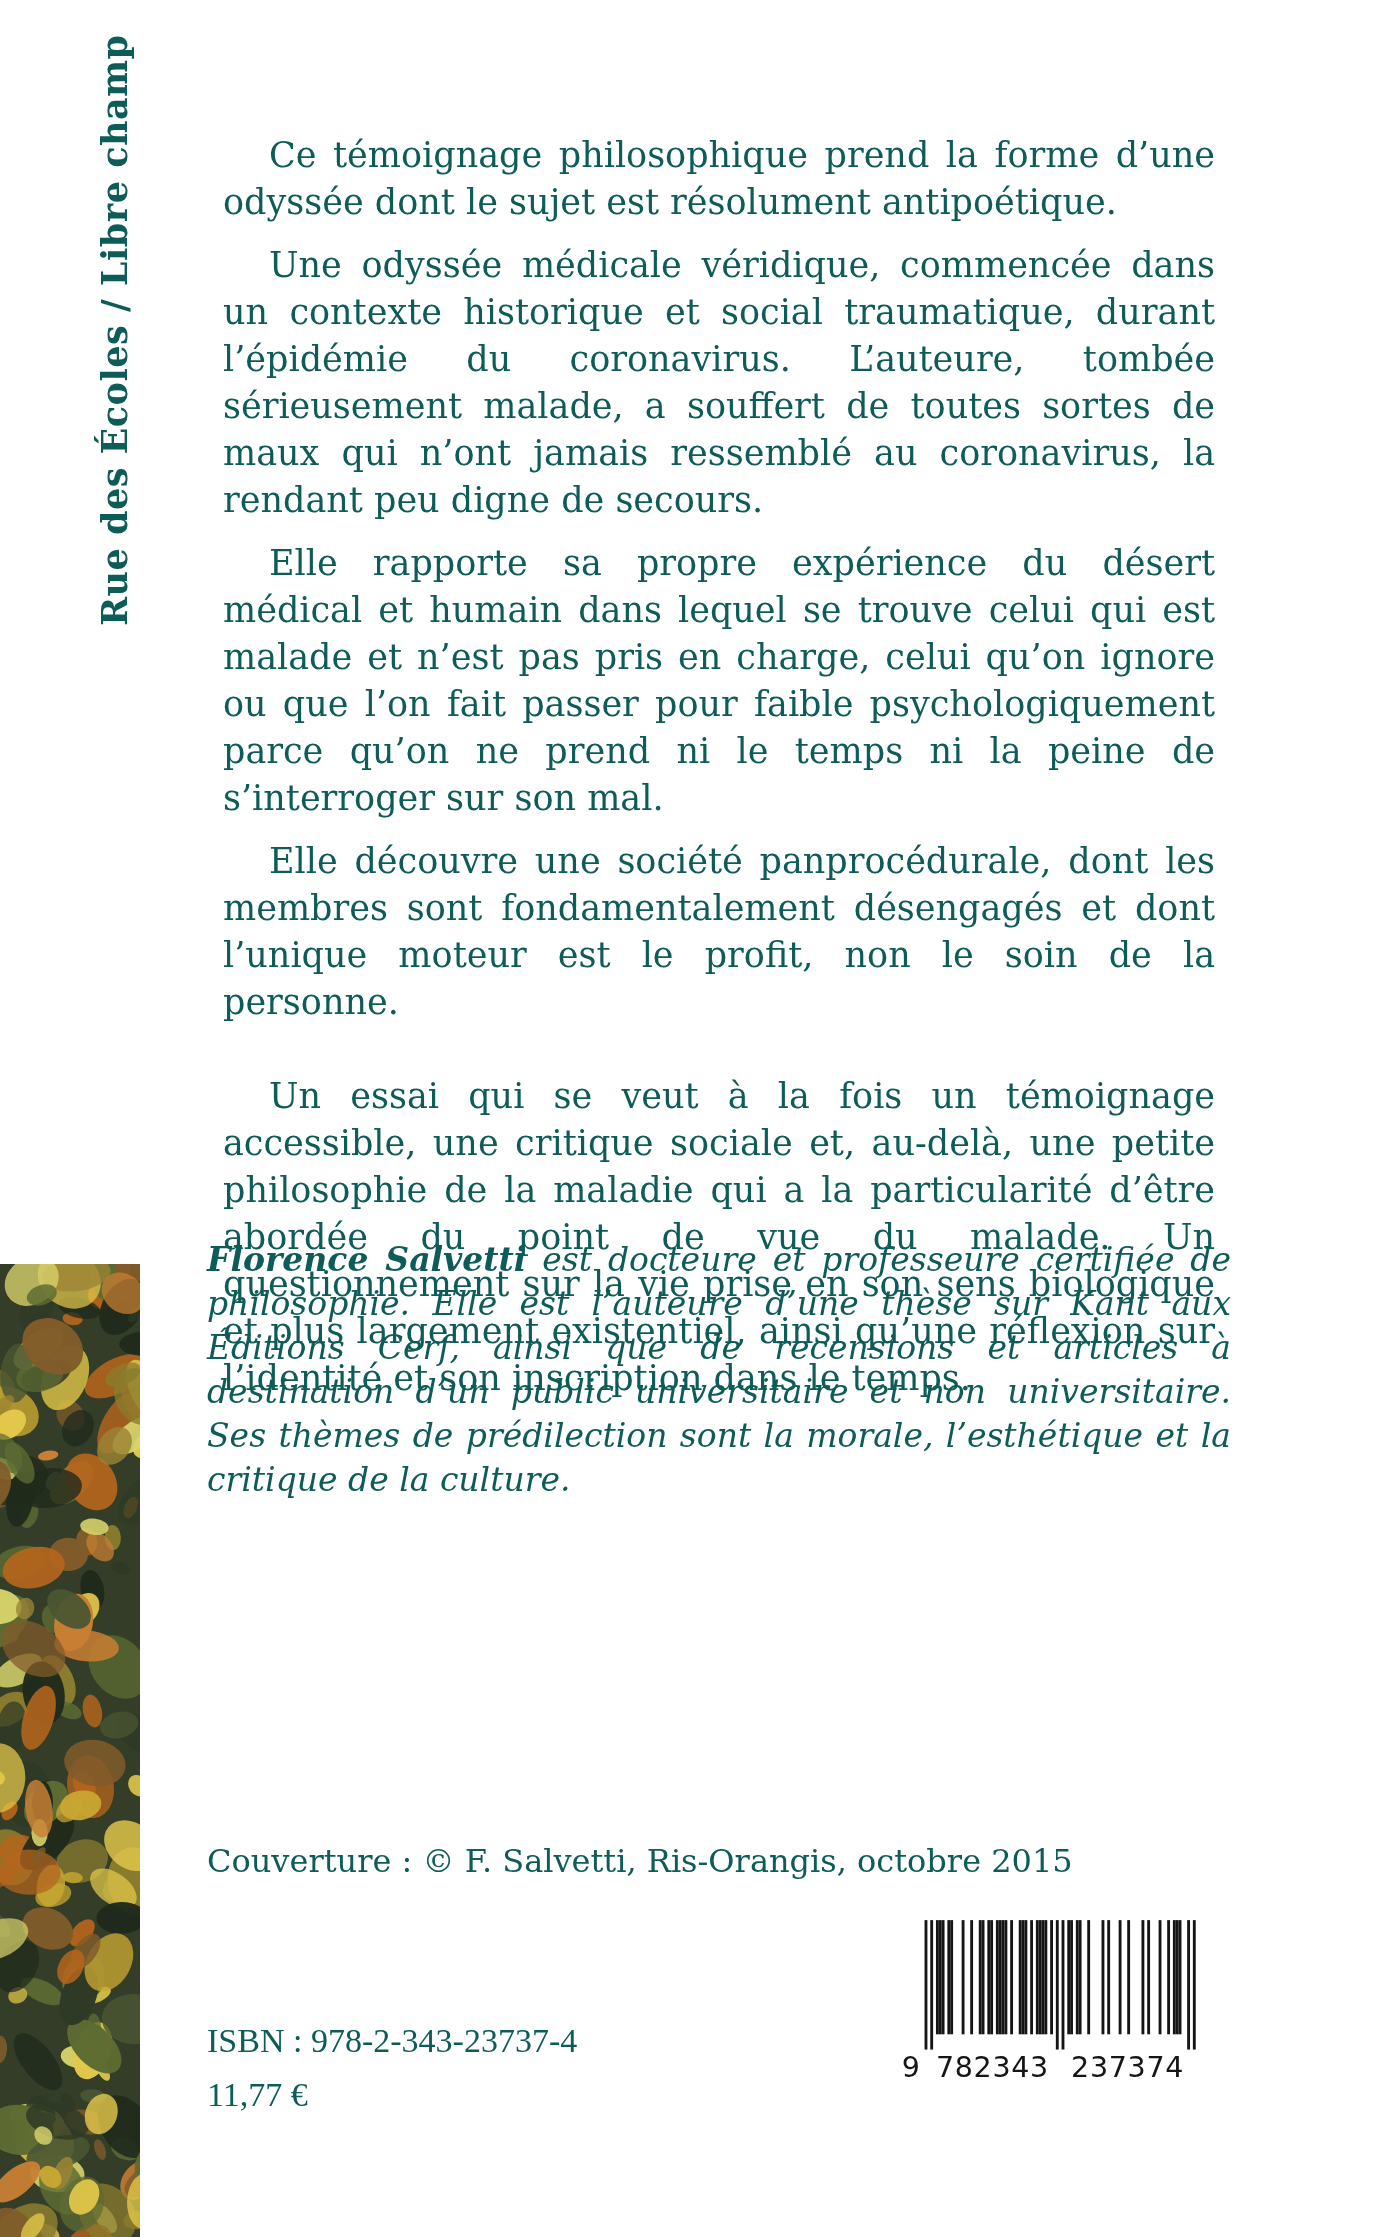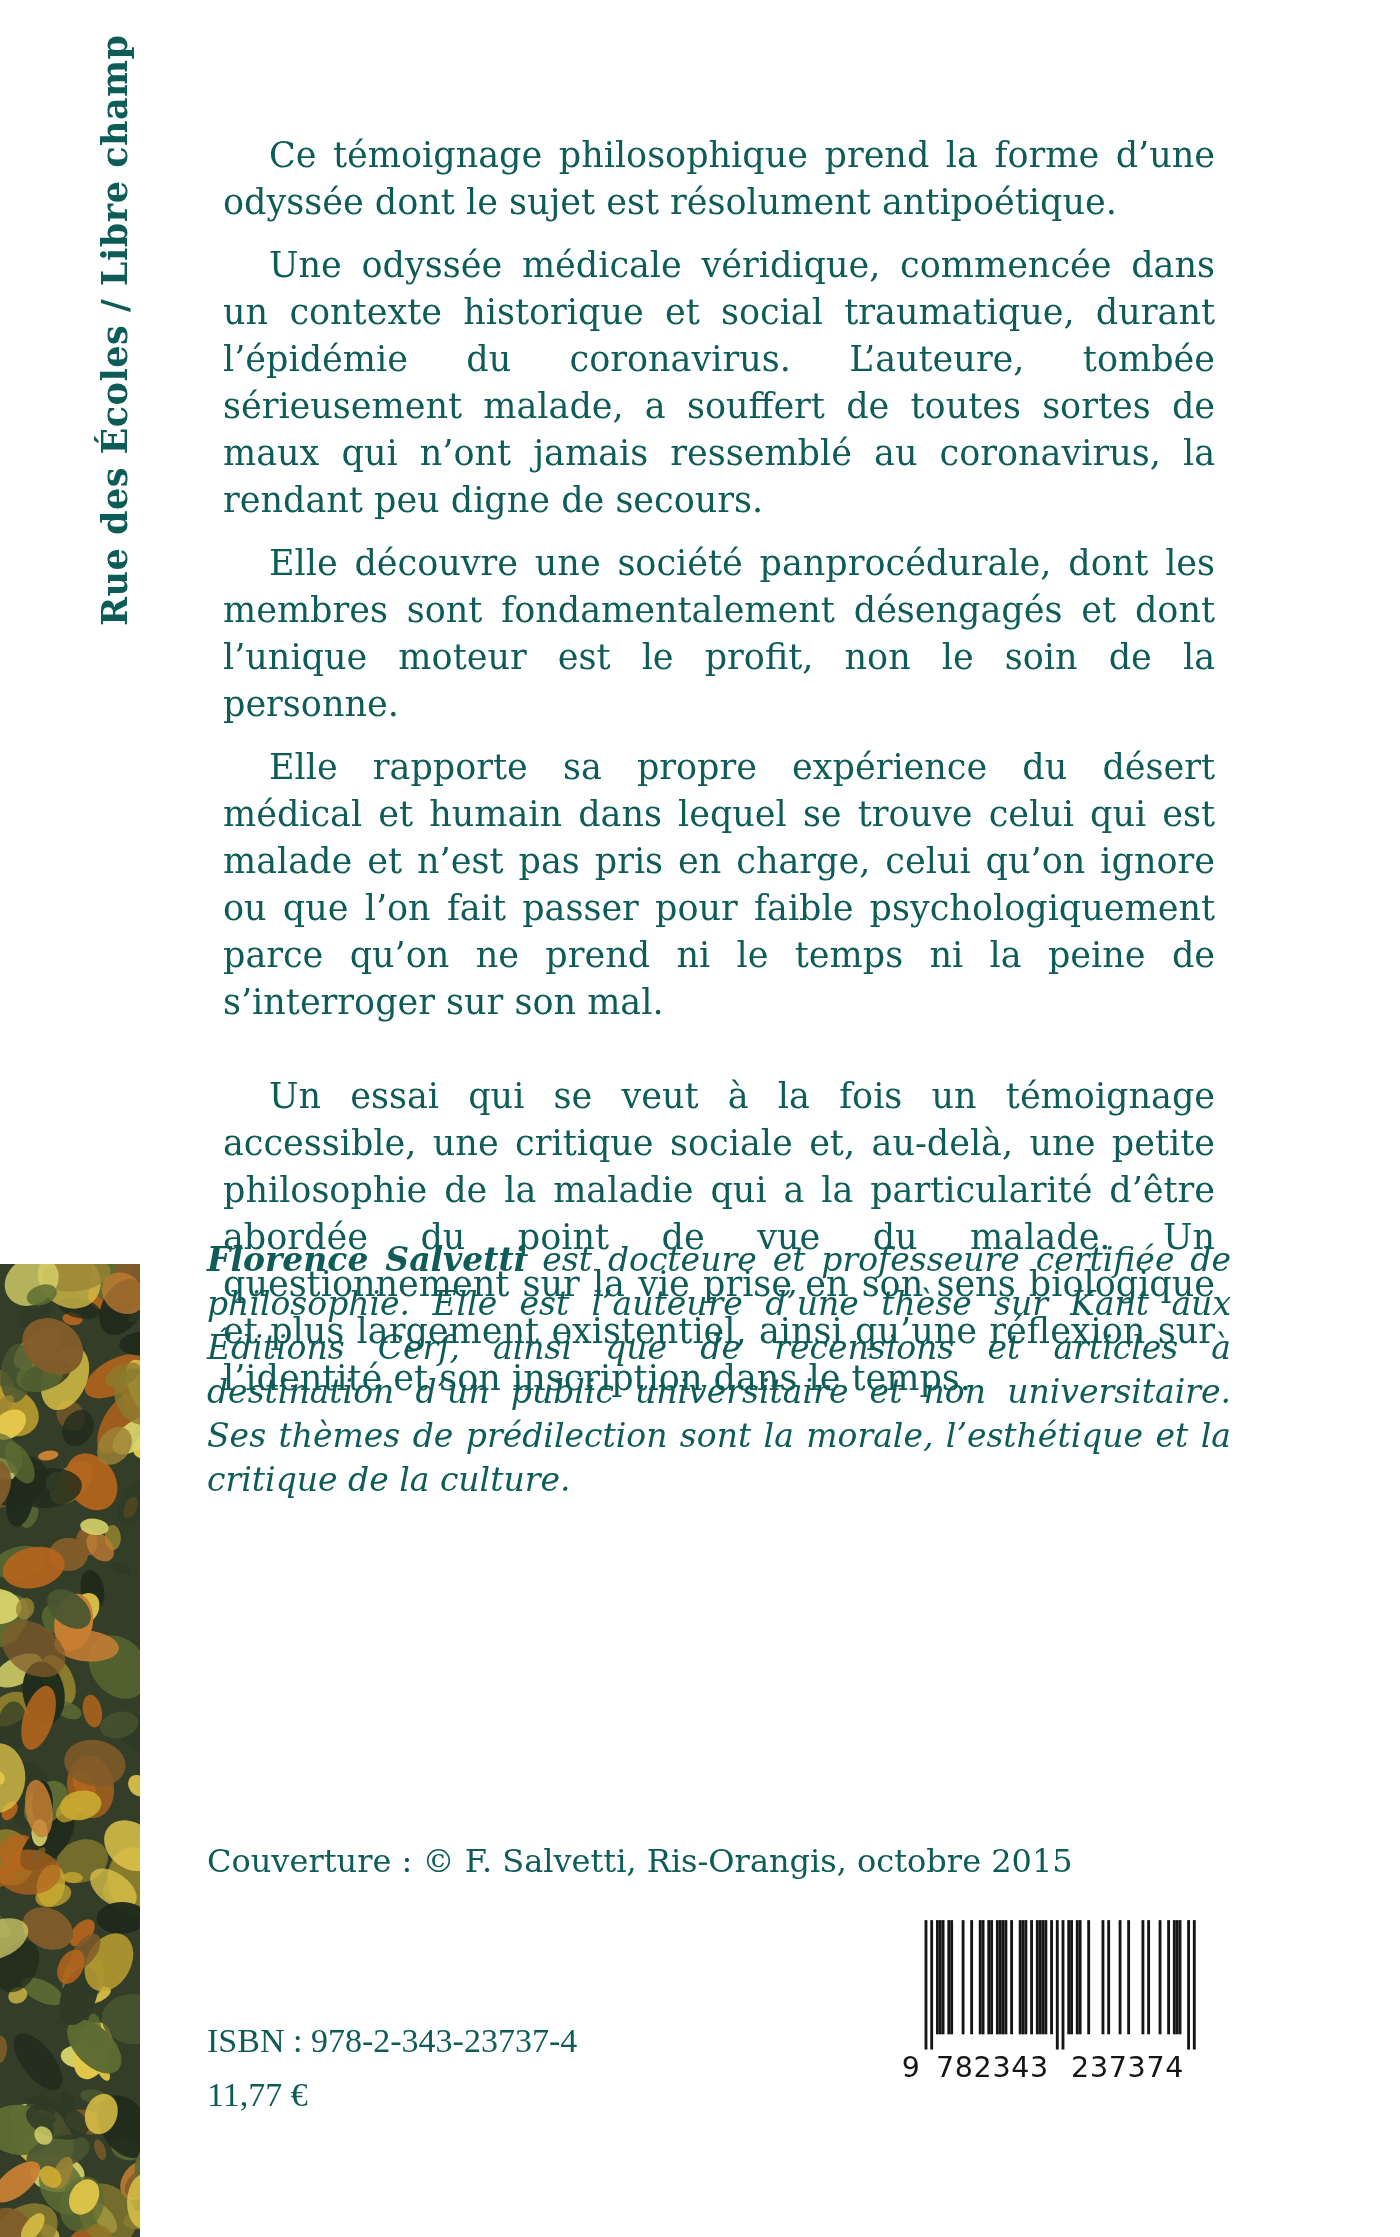--- a/index.html
+++ b/index.html
@@ -64,22 +64,22 @@
 </head>
 <body>
 
 <div class="page">
 
   <div class="spine">Rue des Écoles / Libre champ</div>
 
   <div class="synopsis">
     <p>Ce témoignage philosophique prend la forme d’une odyssée dont le sujet est résolument antipoétique.</p>
     <p>Une odyssée médicale véridique, commencée dans un contexte historique et social traumatique, durant l’épidémie du coronavirus. L’auteure, tombée sérieusement malade, a souffert de toutes sortes de maux qui n’ont jamais ressemblé au coronavirus, la rendant peu digne de secours.</p>
+    <p>Elle rapporte sa propre expérience du désert médical et humain dans lequel se trouve celui qui est malade et n’est pas pris en charge, celui qu’on ignore ou que l’on fait passer pour faible psychologiquement parce qu’on ne prend ni le temps ni la peine de s’interroger sur son mal.</p>
     <p>Elle découvre une société panprocédurale, dont les membres sont fondamentalement désengagés et dont l’unique moteur est le profit, non le soin de la personne.</p>
-    <p>Elle rapporte sa propre expérience du désert médical et humain dans lequel se trouve celui qui est malade et n’est pas pris en charge, celui qu’on ignore ou que l’on fait passer pour faible psychologiquement parce qu’on ne prend ni le temps ni la peine de s’interroger sur son mal.</p>
     <p class="closing">Un essai qui se veut à la fois un témoignage accessible, une critique sociale et, au-delà, une petite philosophie de la maladie qui a la particularité d’être abordée du point de vue du malade. Un questionnement sur la vie prise en son sens biologique et plus largement existentiel, ainsi qu’une réflexion sur l’identité et son inscription dans le temps.</p>
   </div>
 
   <div class="bio">
     <p><b>Florence Salvetti</b><span> est docteure et professeure certifiée de philosophie. Elle est l’auteure d’une thèse sur Kant aux Éditions Cerf, ainsi que de recensions et articles à destination d’un public universitaire et non universitaire. Ses thèmes de prédilection sont la morale, l’esthétique et la critique de la culture.</span></p>
   </div>
 
   <div class="credit">Couverture : © F. Salvetti, Ris-Orangis, octobre 2015</div>
 
   <div class="barcode">

